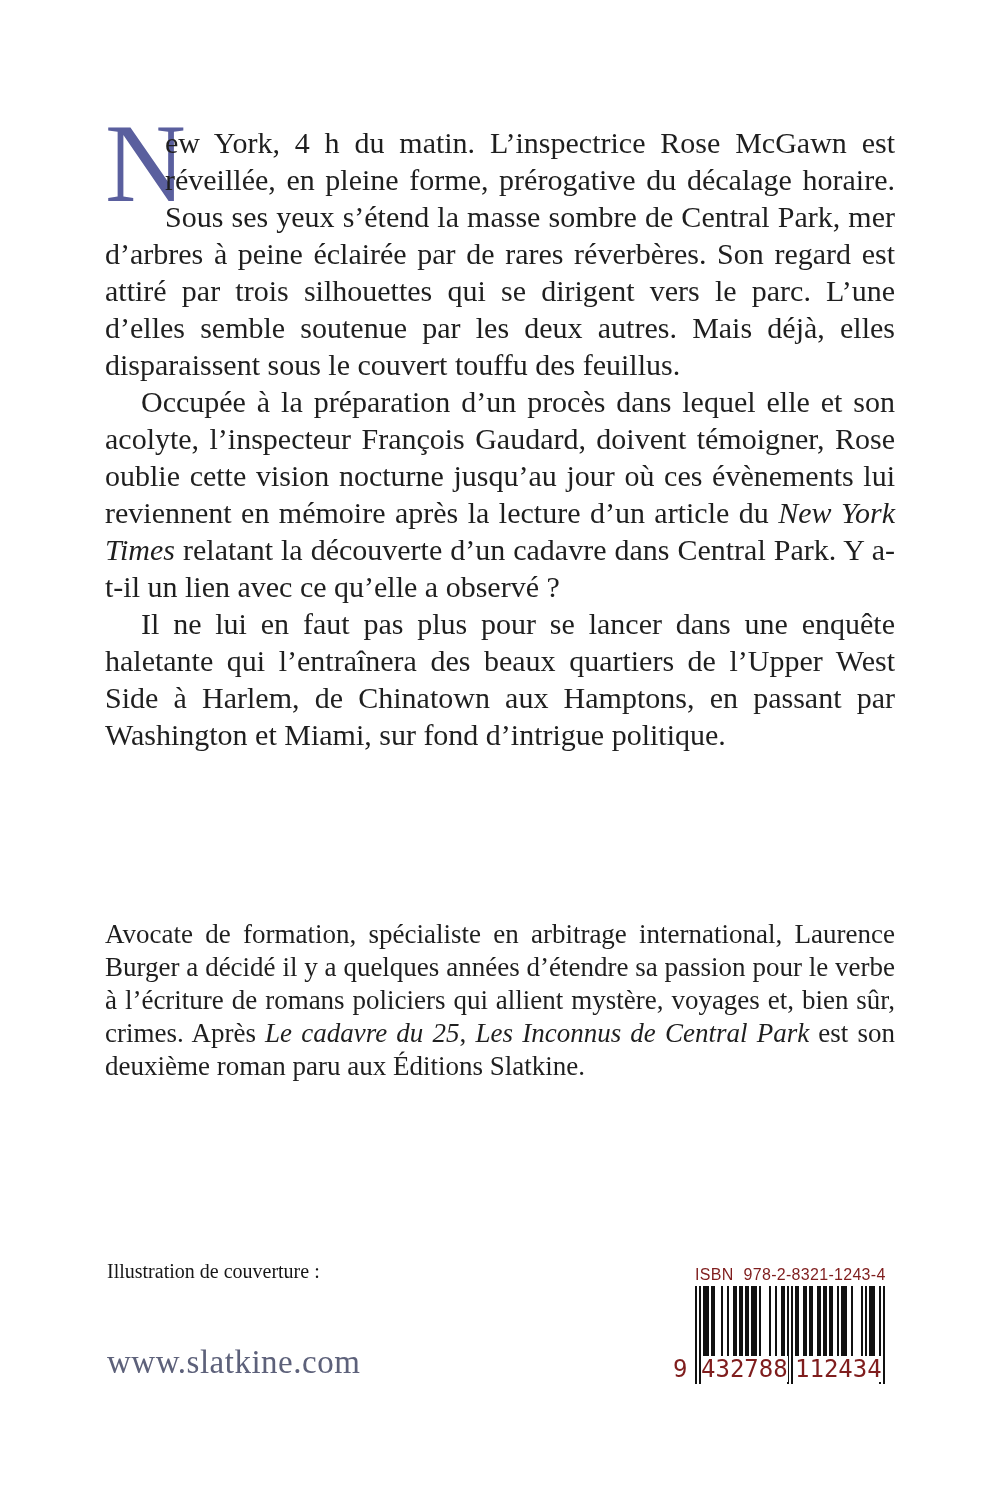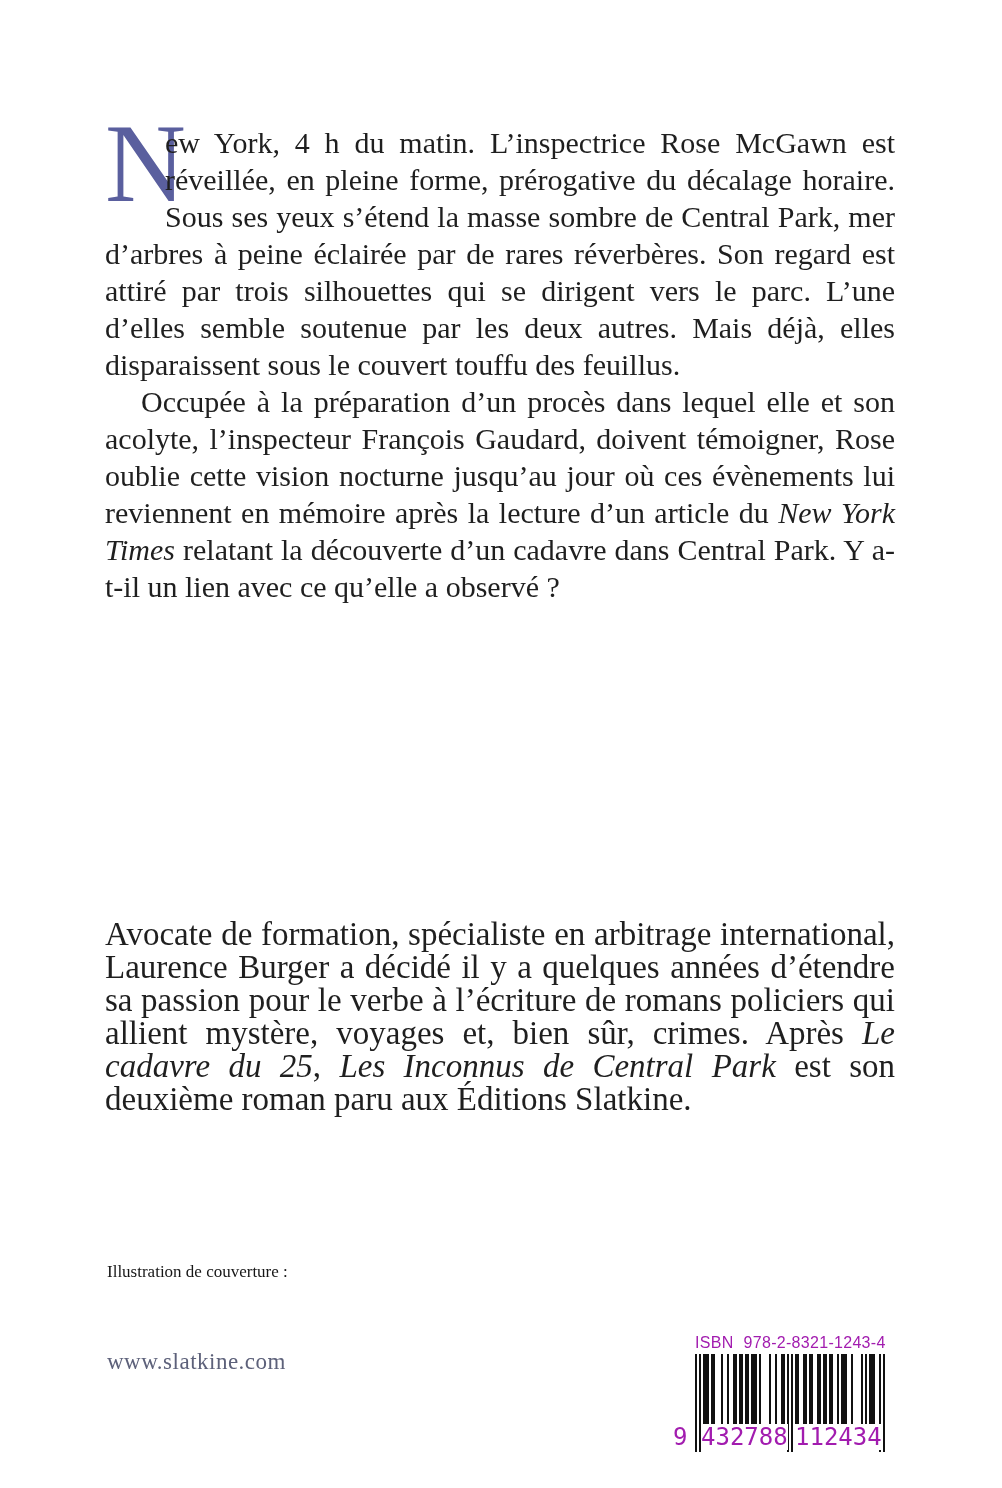--- a/index.html
+++ b/index.html
@@ -22,41 +22,41 @@
   .dropcap {
     float:left;
     font-size:112px; line-height:76px; height:76px; width:55px;
     margin:1px 5px 0 0;
     color:#5a5f9e;
   }
   .it { font-style:italic; }
   
   .bio {
     position:absolute; left:105px; top:918px; width:790px;
-    font-size:33px; line-height:33px;
+    font-size:27px; line-height:33px;
     text-align:justify;
   }
   
   .credits {
     position:absolute; left:107px; top:1258px;
-    font-size:17px; line-height:27px;
+    font-size:20px; line-height:27px;
     color:#161616;
   }
   
   .website {
     position:absolute; left:107px; top:1344px;
-    font-size:23px; line-height:36px;
+    font-size:33px; line-height:36px;
     color:#5d617a;
     letter-spacing:0.5px;
   }
   
   .barcode-block {
-    position:absolute; left:672px; top:1330px; width:232px; height:132px;
+    position:absolute; left:672px; top:1262px; width:232px; height:132px;
     font-family:"Liberation Sans", sans-serif;
-    color:#a21caf;
+    color:#7f1d1d;
   }
   .isbn-line {
     position:absolute; left:23px; top:4px; width:190px;
     font-size:16px; letter-spacing:0.3px;
     text-align:center; white-space:nowrap;
   }
   .isbn-line .gap { display:inline-block; width:10px; }
   .bars { position:absolute; left:23px; top:24px; }
   .bc-digit {
     position:absolute; top:94px;
@@ -71,20 +71,21 @@
 </head>
 <body>
 
 <div class="page">
 
   <div class="synopsis">
     <p>
       <span class="dropcap">N</span><span><span>ew York, 4 h du matin. L’inspectrice Rose McGawn est réveillée, en pleine forme, prérogative du décalage horaire. Sous ses yeux s’étend la masse sombre de Central Park, mer d’arbres à peine éclairée par de rares réverbères. Son regard est attiré par trois silhouettes qui se dirigent vers le parc. L’une d’elles semble soutenue par les deux autres. Mais déjà, elles disparaissent sous le couvert touffu des feuillus.</span></span>
     </p>
     <p class="indent"><span>Occupée à la préparation d’un procès dans lequel elle et son acolyte, l’inspecteur François Gaudard, doivent témoigner, Rose oublie cette vision nocturne jusqu’au jour où ces évènements lui reviennent en mémoire après la lecture d’un article du </span><span class="it">New York Times</span><span> relatant la découverte d’un cadavre dans Central Park. Y a-t-il un lien avec ce qu’elle a observé ?</span></p>
+    <p class="indent"><span>Il ne lui en faut pas plus pour se lancer dans une enquête haletante qui l’entraînera des beaux quartiers de l’Upper West Side à Harlem, de Chinatown aux Hamptons, en passant par Washington et Miami, sur fond d’intrigue politique.</span></p>
   </div>
 
   <div class="bio"><span>Avocate de formation, spécialiste en arbitrage international, Laurence Burger a décidé il y a quelques années d’étendre sa passion pour le verbe à l’écriture de romans policiers qui allient mystère, voyages et, bien sûr, crimes. Après </span><span class="it">Le cadavre du 25</span><span>, </span><span class="it">Les Inconnus de Central Park</span><span> est son deuxième roman paru aux Éditions Slatkine.</span></div>
 
   <div class="credits">
     <div>Illustration de couverture :</div>
   </div>
 
   <div class="website">www.slatkine.com</div>
 

